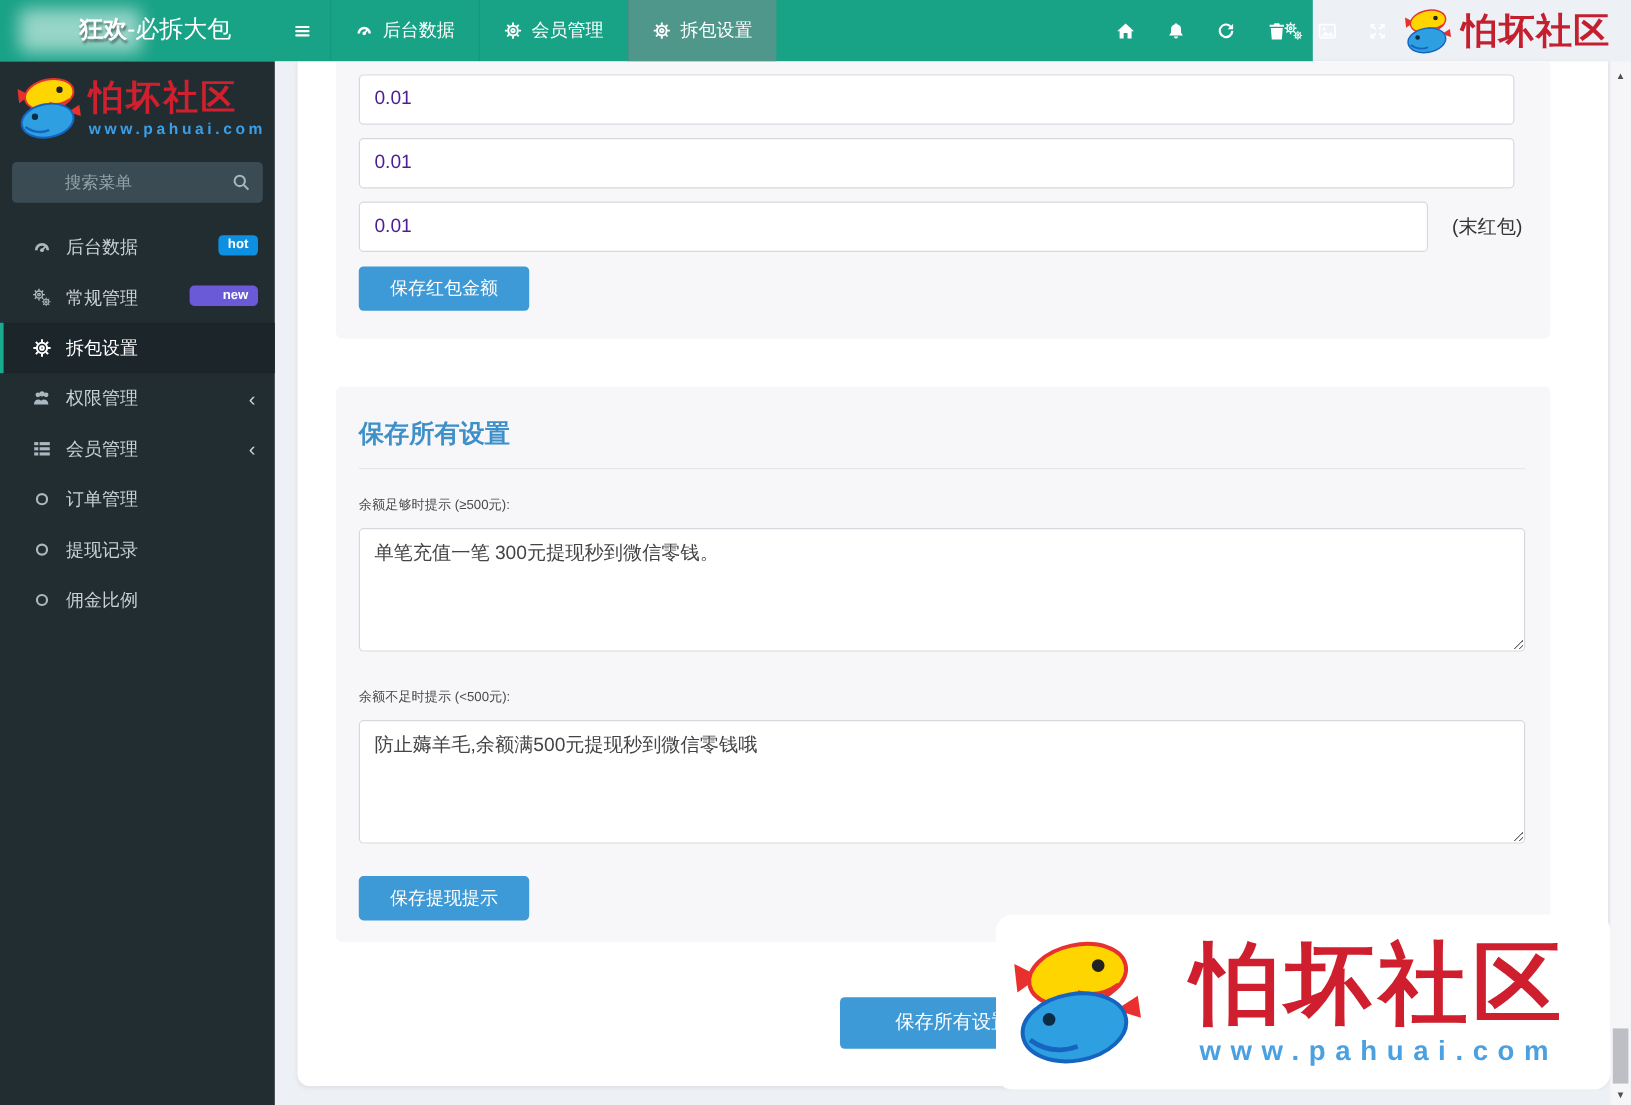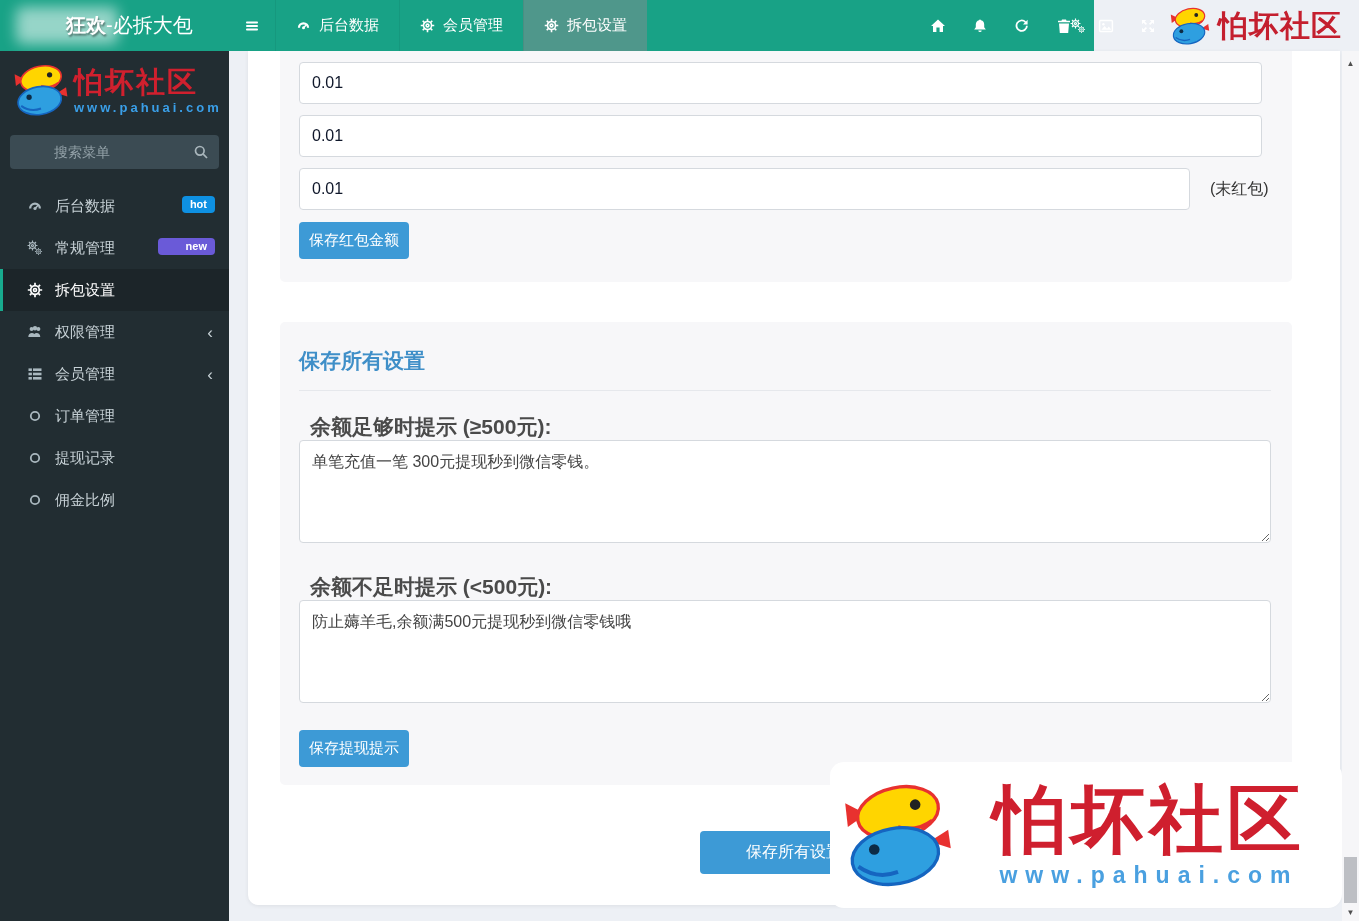--- a/index.html
+++ b/index.html
@@ -41,26 +41,26 @@
   .badge.hot { background:#0e90e2; }
   .badge.new { background:#6a5ad8;padding-left:28px; }
   .chev { position:absolute; right:16px; color:#c7d1d6; font-size:17px; line-height:1; }
 
   
   .main { position:absolute; left:229px; top:51px; right:17px; bottom:0; background:#edf0f5; }
   .wrapper { position:absolute; left:19px; top:0; width:1092px; height:854px; background:#fff; border-radius:0 0 10px 10px; box-shadow:0 1px 4px rgba(0,0,0,.07); overflow:hidden; }
   .panel { position:absolute; left:32px; width:1012px; background:#f7f7f9; border-radius:5px; }
   .panel1 { top:-50px; height:281px; }
   .panel2 { top:271px; height:463px; }
-  .tin { position:absolute; height:42px; border:1px solid #d5d9de; border-radius:4px; background:#fff; font-size:16px; color:#0f172a; padding:0 12px; outline:none; font-family:"Liberation Sans",sans-serif; }
+  .tin { position:absolute; height:42px; border:1px solid #d5d9de; border-radius:4px; background:#fff; font-size:16px; color:#4c1d95; padding:0 12px; outline:none; font-family:"Liberation Sans",sans-serif; }
   .note { position:absolute; font-size:16px; color:#333; }
-  .btn { position:absolute; height:37px; background:#3d9ad6; color:#fff; border:0; border-radius:4px; font-size:15px; padding:0 10px; cursor:pointer; font-family:"Liberation Sans",sans-serif; }
+  .btn { position:absolute; height:37px; background:#3d9ad6; color:#fff; border:0; border-radius:4px; font-size:15px; padding:0 26px; cursor:pointer; font-family:"Liberation Sans",sans-serif; }
   .sec-title { position:absolute; left:51px; top:296px; font-size:21px; font-weight:bold; color:#3f8fc8; }
   .divider { position:absolute; left:51px; top:339px; width:972px; height:1px; background:#e6e8ec; }
-  .flabel { position:absolute; left:62px; font-size:21px; color:#4a4a4a;font-weight:bold; }
+  .flabel { position:absolute; left:51px; font-size:11px; color:#4a4a4a; }
   .ta { position:absolute; left:51px; width:972px; height:103px; border:1px solid #d5d9de; border-radius:4px; background:#fff; font-size:16px; color:#444; padding:9px 12px; outline:none; resize:both; font-family:"Liberation Sans",sans-serif; line-height:1.5; }
   .save-all { position:absolute; left:50%; transform:translateX(-50%); top:780px; height:43px; width:188px; background:#3d9ad6; color:#fff; border:0; border-radius:4px; font-size:16px; cursor:pointer; font-family:"Liberation Sans",sans-serif; }
 
   
   .sb { position:absolute; right:0; top:51px; width:17px; bottom:0; background:#f6f6f8; z-index:25; }
   .sb-btn { position:absolute; left:0; width:17px; height:17px; display:flex; align-items:center; justify-content:center; font-size:8px; color:#4e4e4e; cursor:pointer; }
   .sb-up { top:4px; } .sb-down { bottom:0; }
   .sb-thumb { position:absolute; left:2px; right:2px; bottom:18px; height:46px; background:#bdbfc4; cursor:pointer; }
 
   

